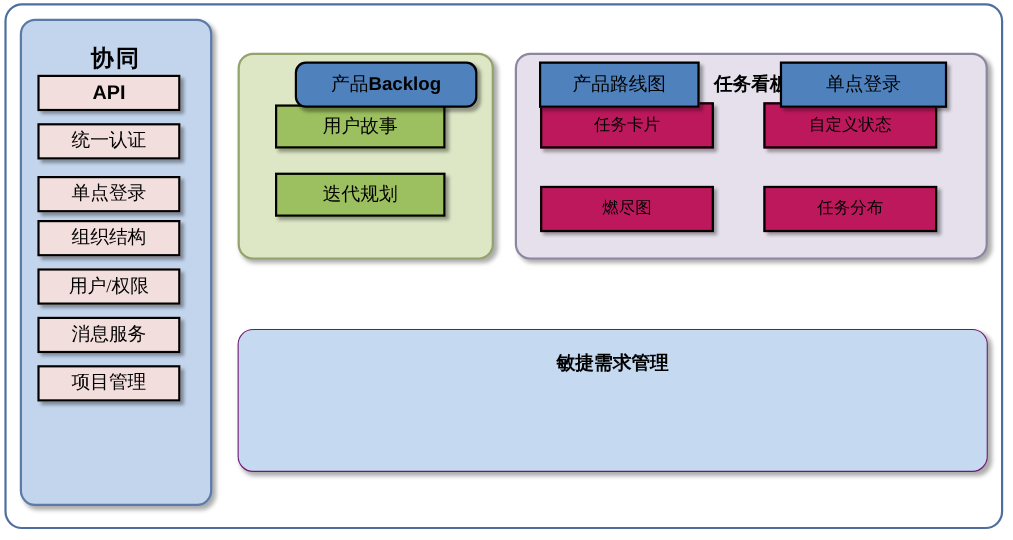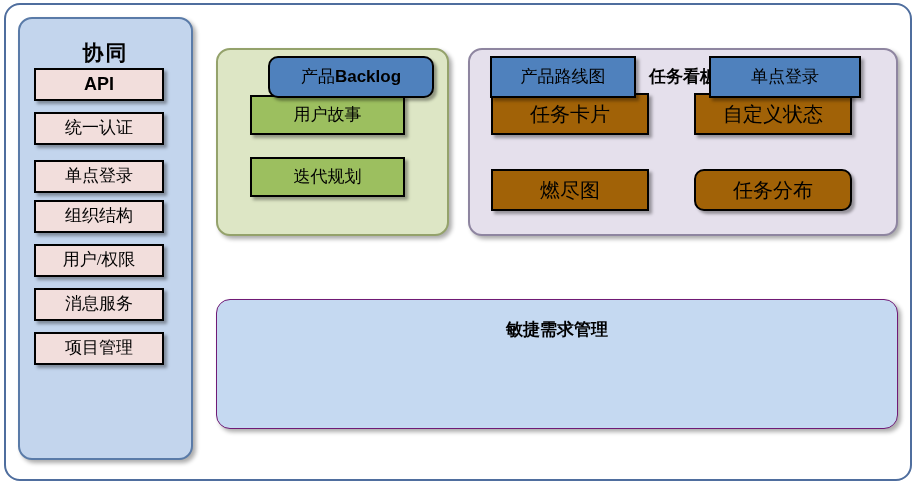--- a/index.html
+++ b/index.html
@@ -121,22 +121,22 @@
     background: #E5E0EC;
     border: 2px solid #8E85A0;
   }
   #taskboard-title {
     top: 15px;
     font-size: 17px;
   }
   .purple-chip {
     width: 158px;
     height: 42px;
-    background: #a16207;
-    font-size: 20px;
+    background: #be185d;
+    font-size: 15px;
   }
 
   
   #agile-panel {
     left: 216px;
     top: 299px;
     width: 682px;
     height: 130px;
     background: #C5D9F1;
     border: 1px solid #701a75;
@@ -185,21 +185,21 @@
   <div class="chip green-chip" style="top:95px;">用户故事</div>
   <div class="chip green-chip" style="top:157px;">迭代规划</div>
 
   <div class="panel" id="taskboard-panel">
     <div class="panel-title" id="taskboard-title">任务看板</div>
   </div>
 
   <div class="chip purple-chip" style="left:491px; top:93px;">任务卡片</div>
   <div class="chip purple-chip" style="left:694px; top:93px;">自定义状态</div>
   <div class="chip purple-chip" style="left:491px; top:169px;">燃尽图</div>
-  <div class="chip purple-chip" style="left:694px; top:169px;border-radius:10px;">任务分布</div>
+  <div class="chip purple-chip" style="left:694px; top:169px;">任务分布</div>
 
   <div class="panel" id="agile-panel">
     <div class="panel-title" id="agile-title">敏捷需求管理</div>
   </div>
 
   <div class="chip blue-chip" style="left:268px; width:166px;border-radius:10px;">
     <span class="mix-label"><span>产品</span><b>Backlog</b></span>
   </div>
 
   <div class="chip blue-chip" style="left:490px; width:146px;">产品路线图</div>

